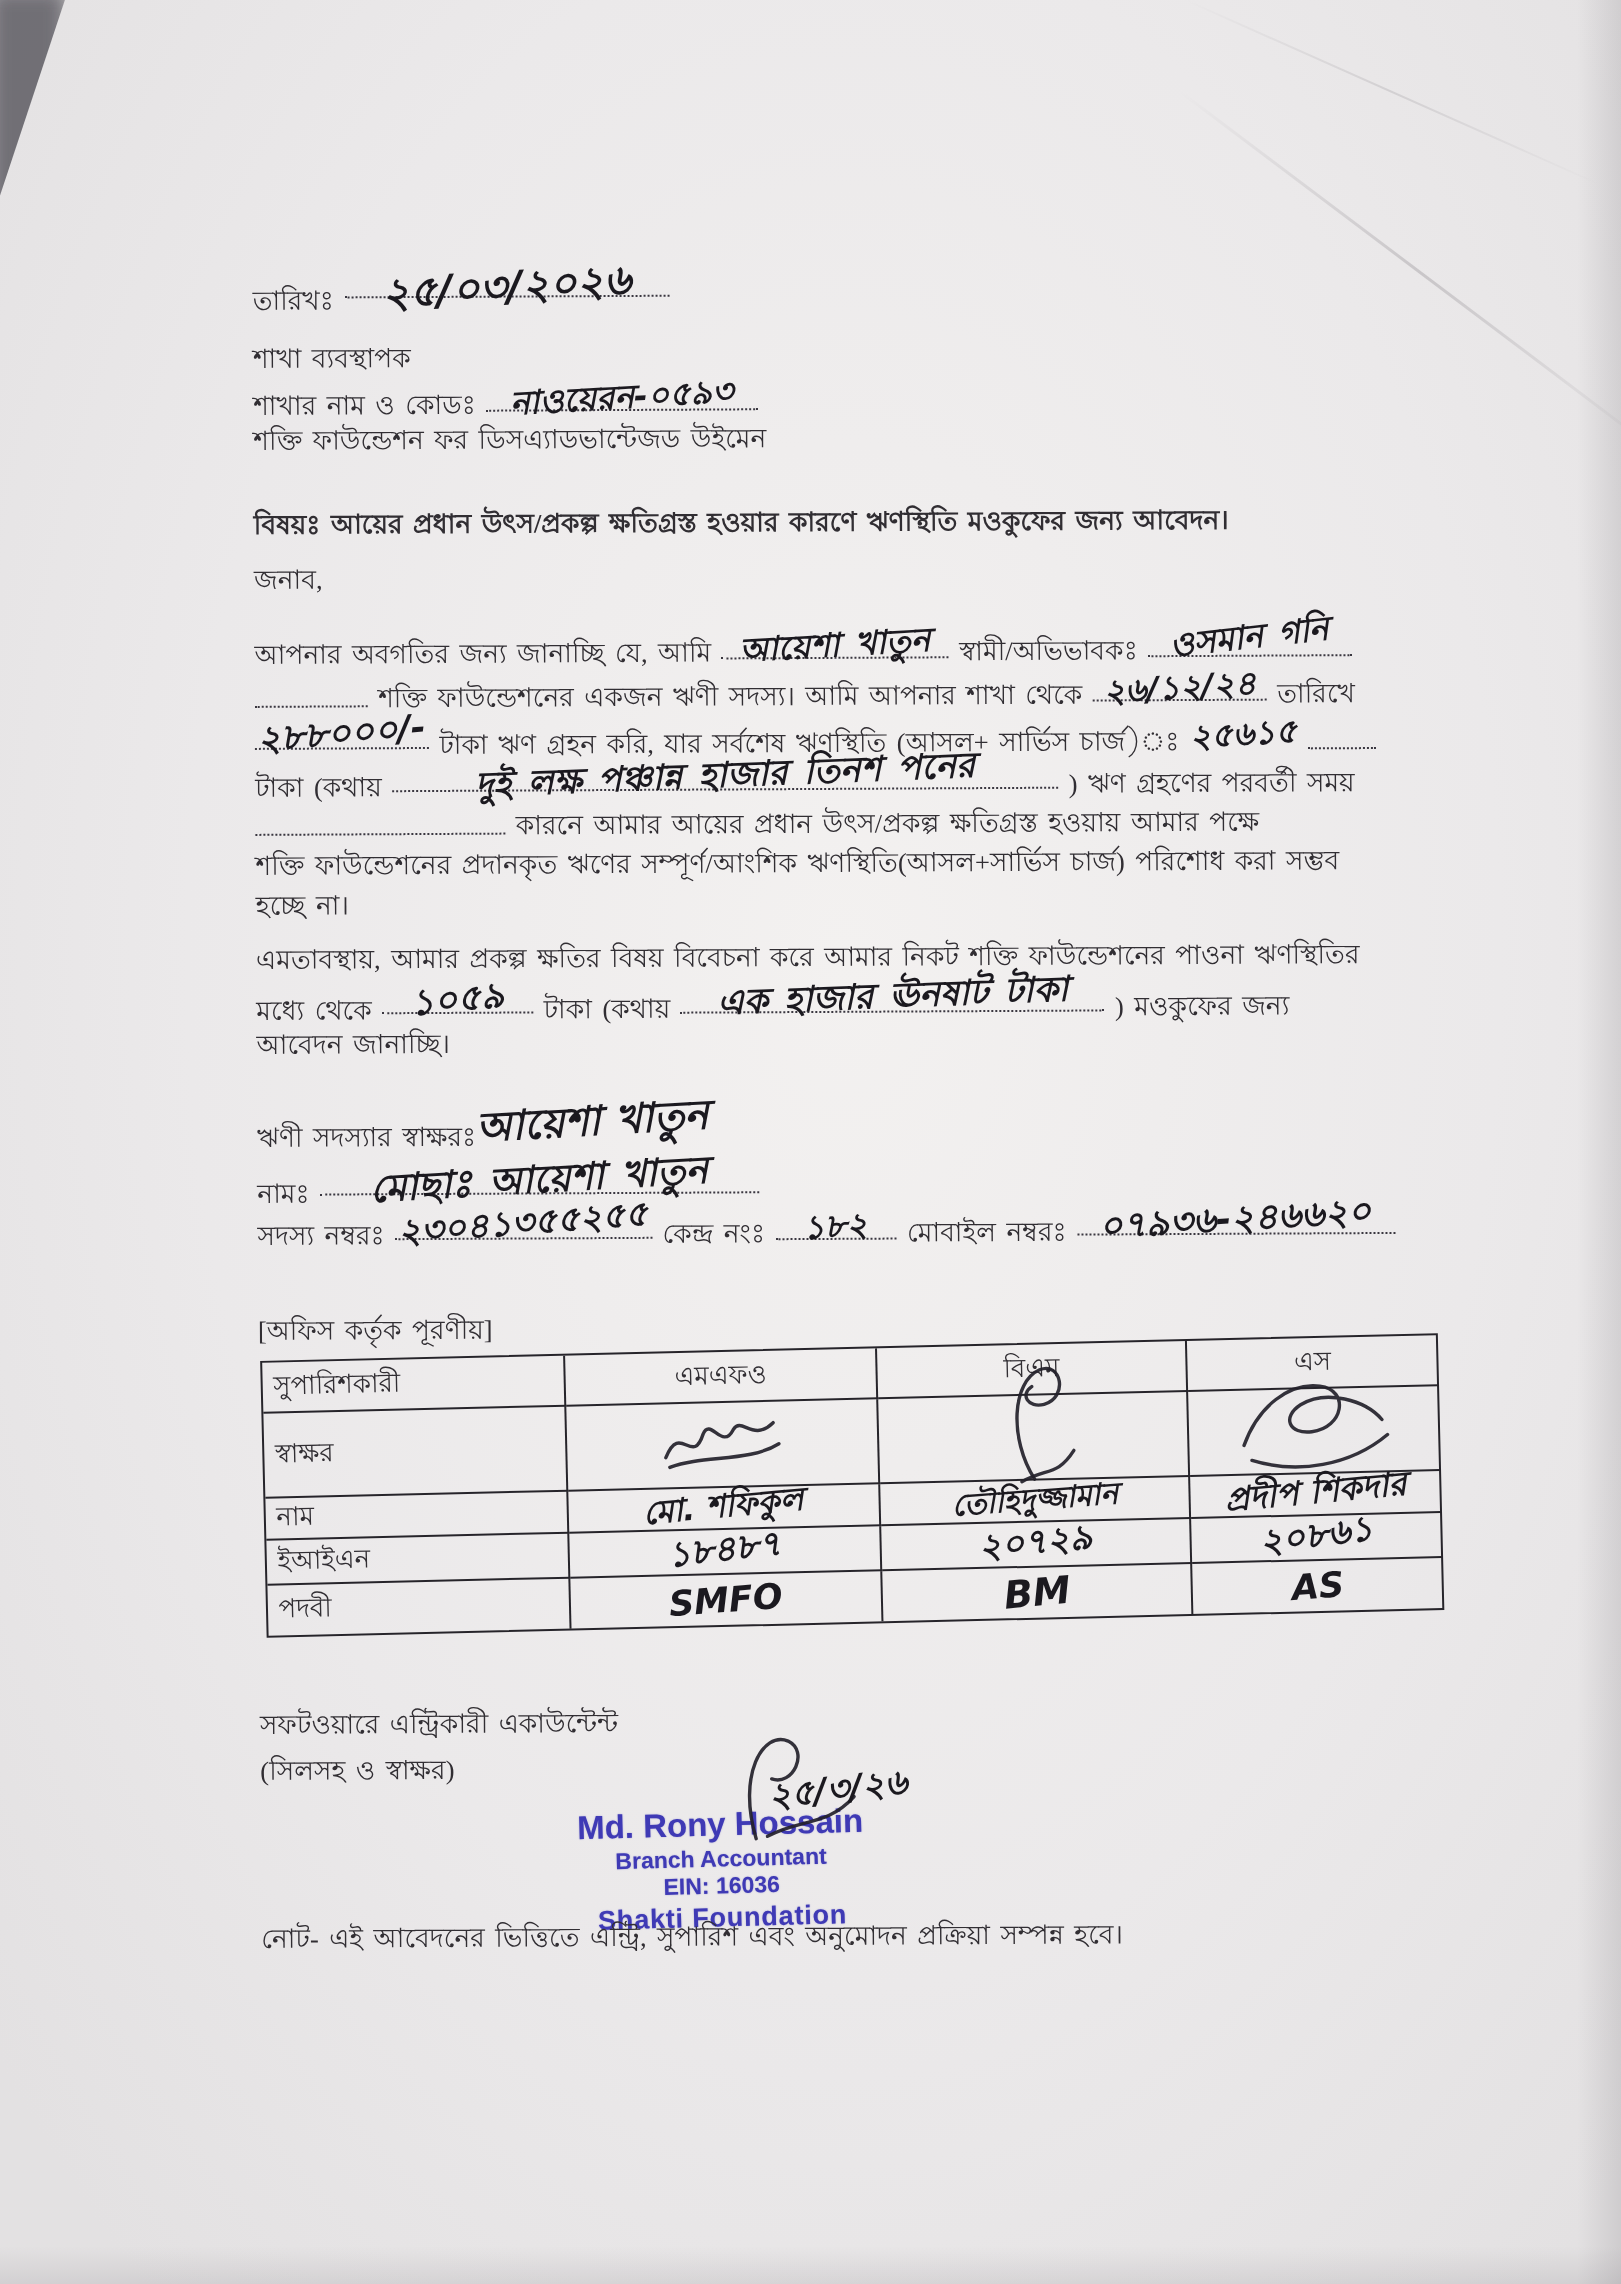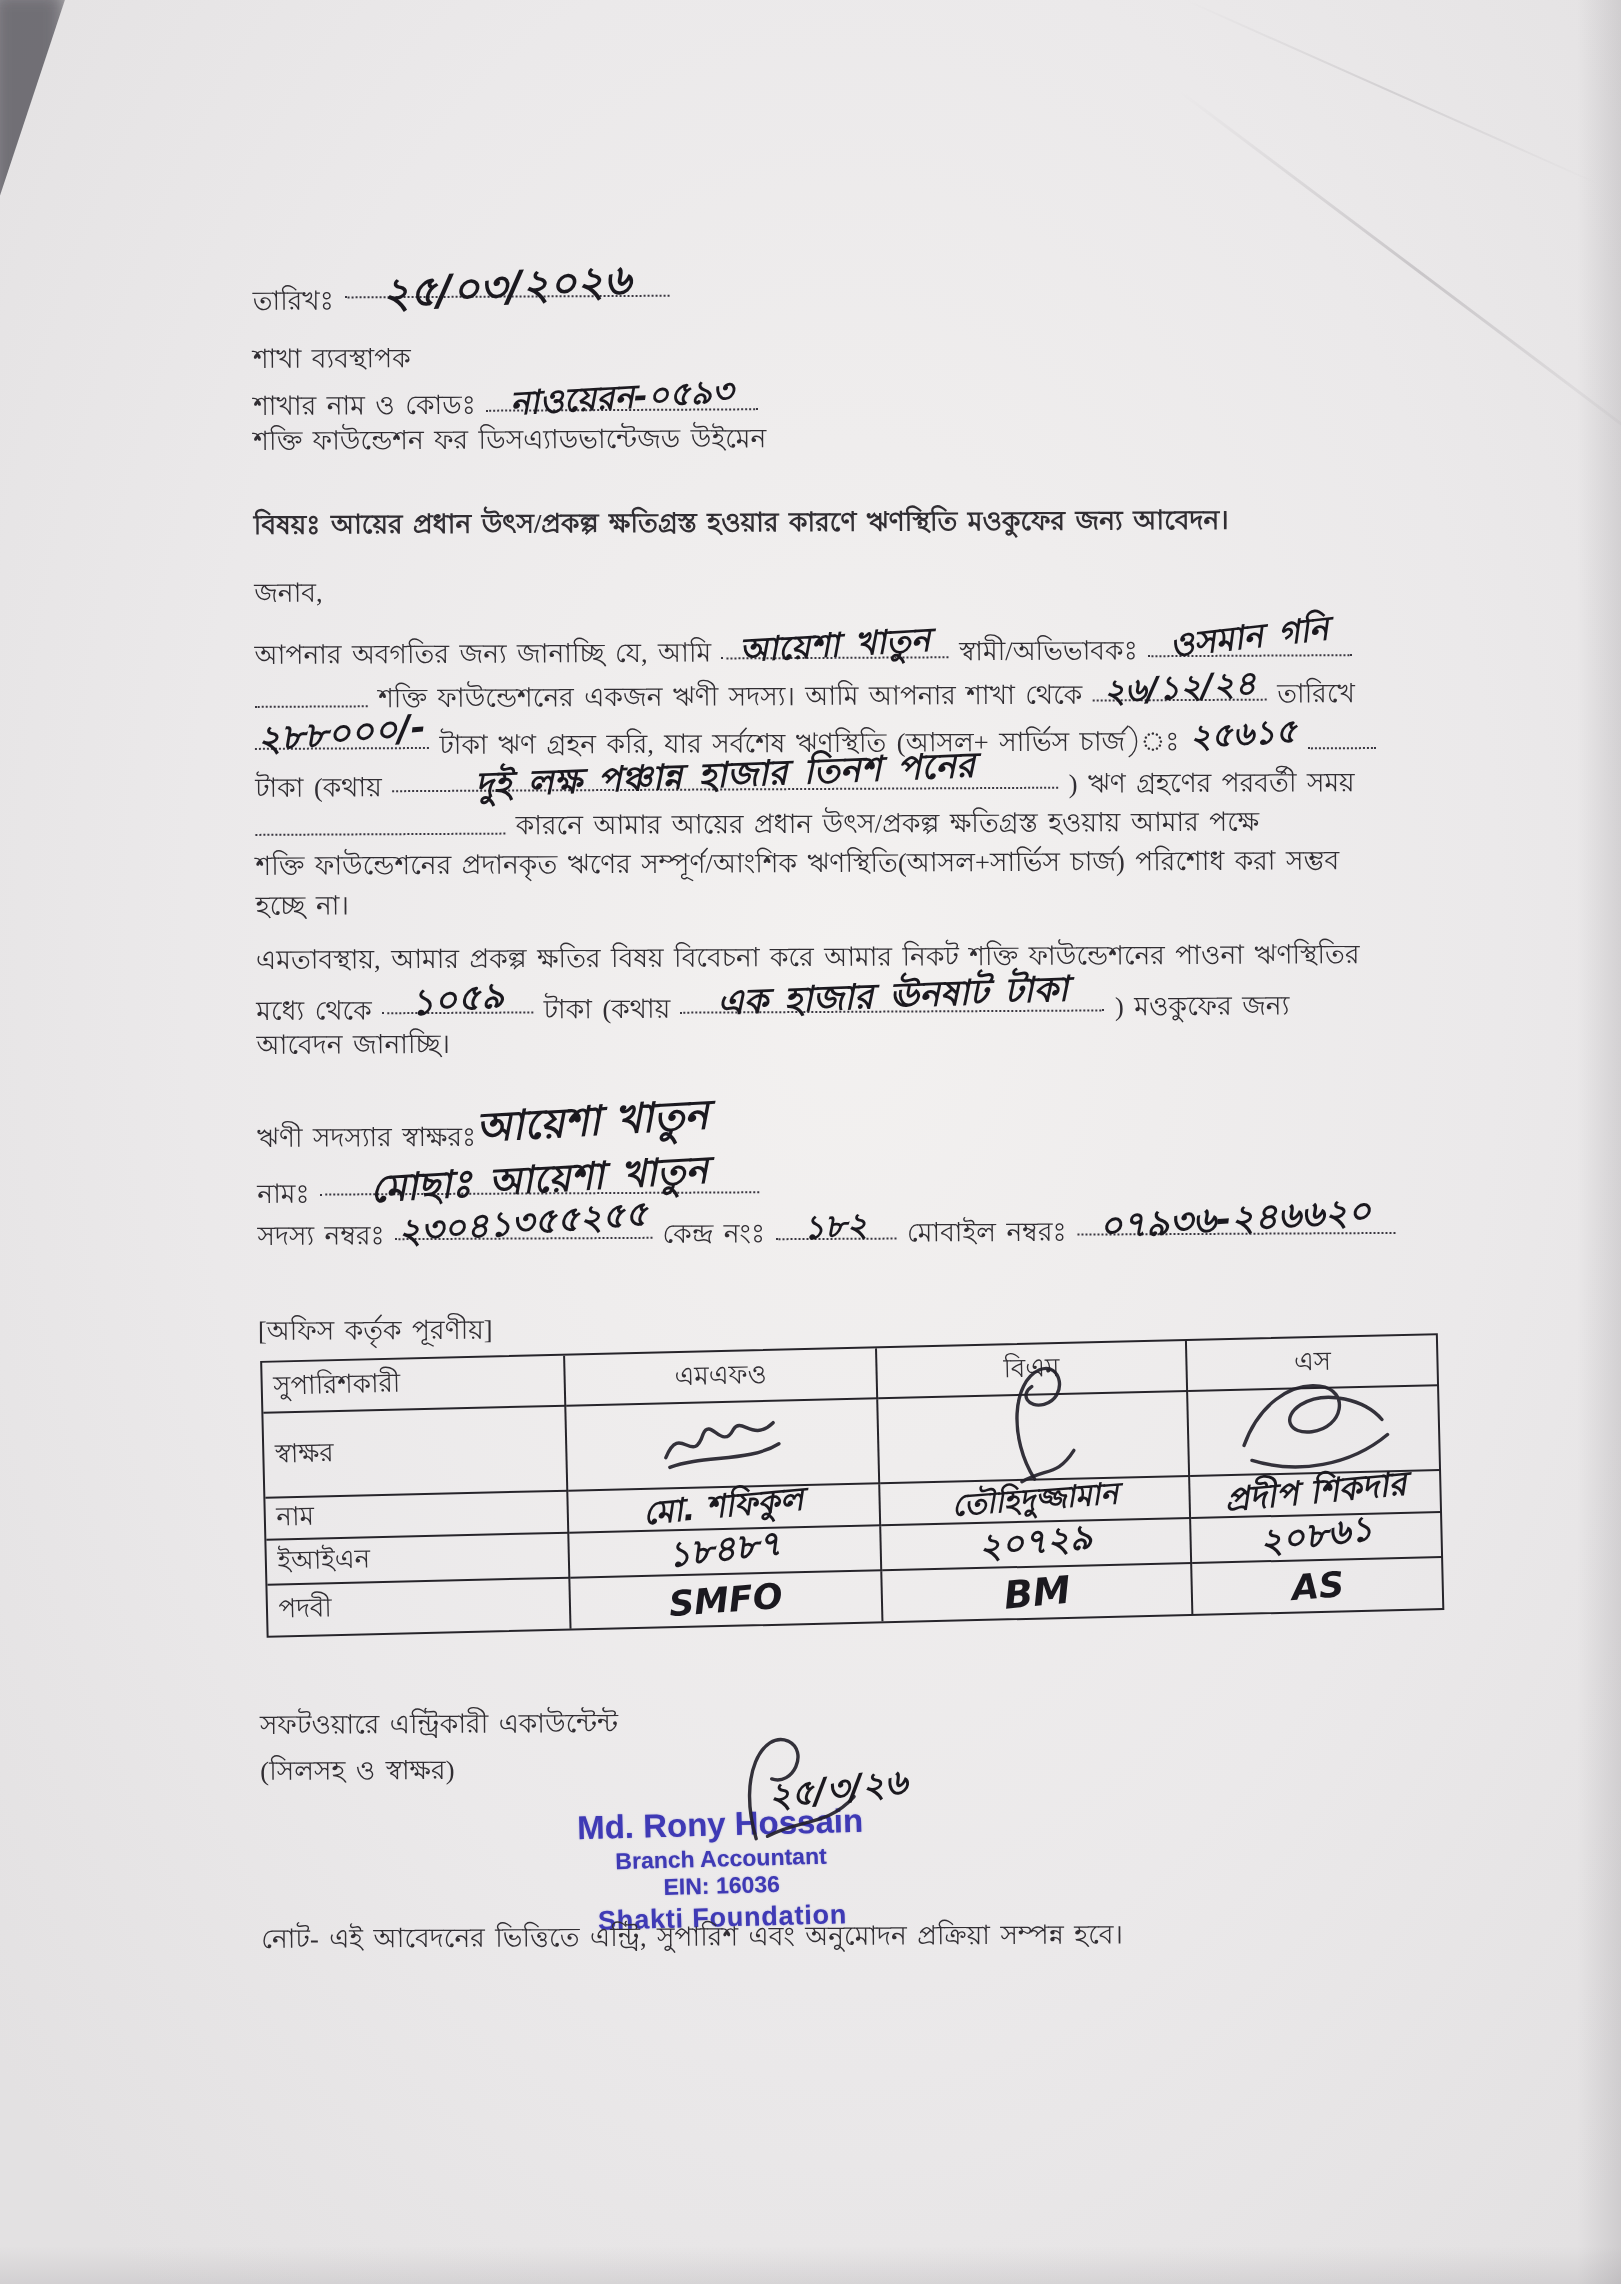--- a/index.html
+++ b/index.html
@@ -128,21 +128,21 @@
 
     <div class="line" style="top:339px">শাখা ব্যবস্থাপক</div>
     <div class="line" style="top:380px">
       <span class="printed">শাখার নাম ও কোডঃ</span>
       <span class="dots" style="width:272px"><span class="hand hand-md">নাওয়েরন-০৫৯৩</span></span>
     </div>
     <div class="line" style="top:421px">শক্তি ফাউন্ডেশন ফর ডিসএ্যাডভান্টেজড উইমেন</div>
 
     <div class="line bold" style="top:505px">বিষয়ঃ আয়ের প্রধান উৎস/প্রকল্প ক্ষতিগ্রস্ত হওয়ার কারণে ঋণস্থিতি মওকুফের জন্য আবেদন।</div>
 
-    <div class="line" style="top:573px">জনাব,</div>
+    <div class="line" style="top:560px">জনাব,</div>
 
     <div class="line" style="top:629px">
       <span class="printed">আপনার অবগতির জন্য জানাচ্ছি যে, আমি</span>
       <span class="dots" style="width:227px"><span class="hand hand-md">আয়েশা খাতুন</span></span>
       <span class="printed">স্বামী/অভিভাবকঃ</span>
       <span class="dots" style="width:204px"><span class="hand hand-md" style="transform:rotate(-6deg) translateY(-10.6px)">ওসমান গনি</span></span>
     </div>
     <div class="line" style="top:673px">
       <span class="dots" style="width:113px"></span>
       <span class="printed">শক্তি ফাউন্ডেশনের একজন ঋণী সদস্য। আমি আপনার শাখা থেকে</span>

